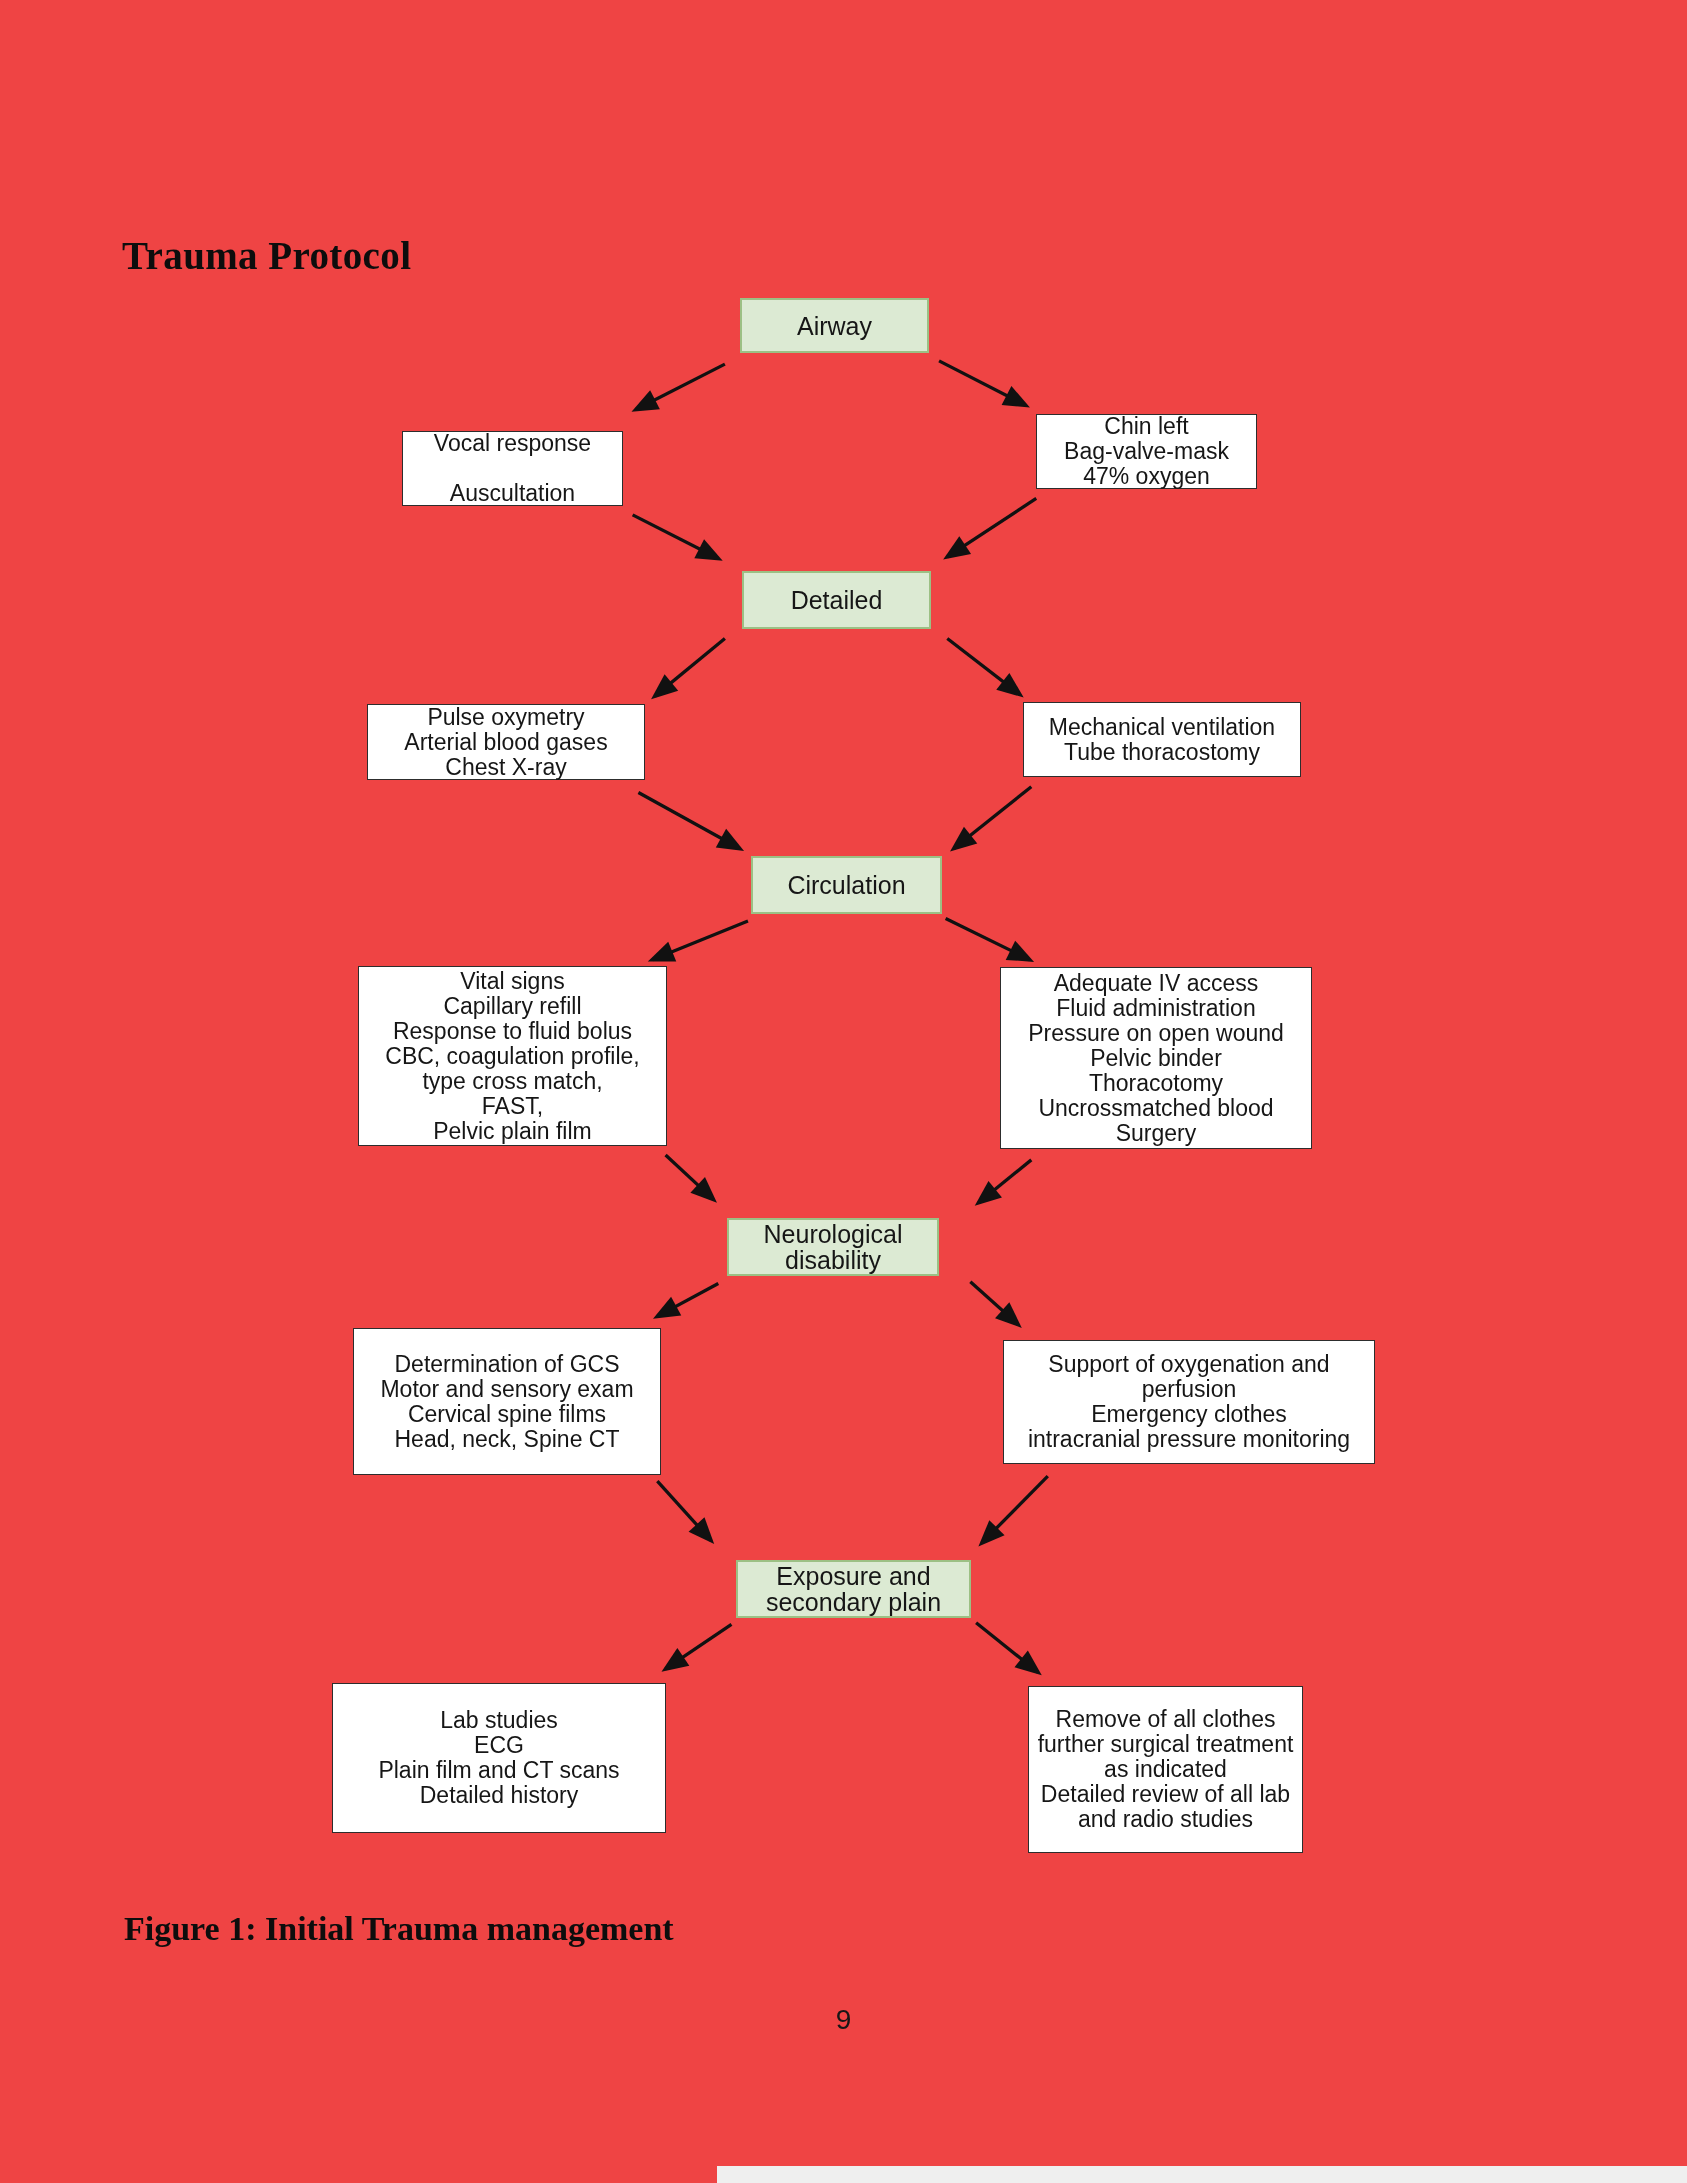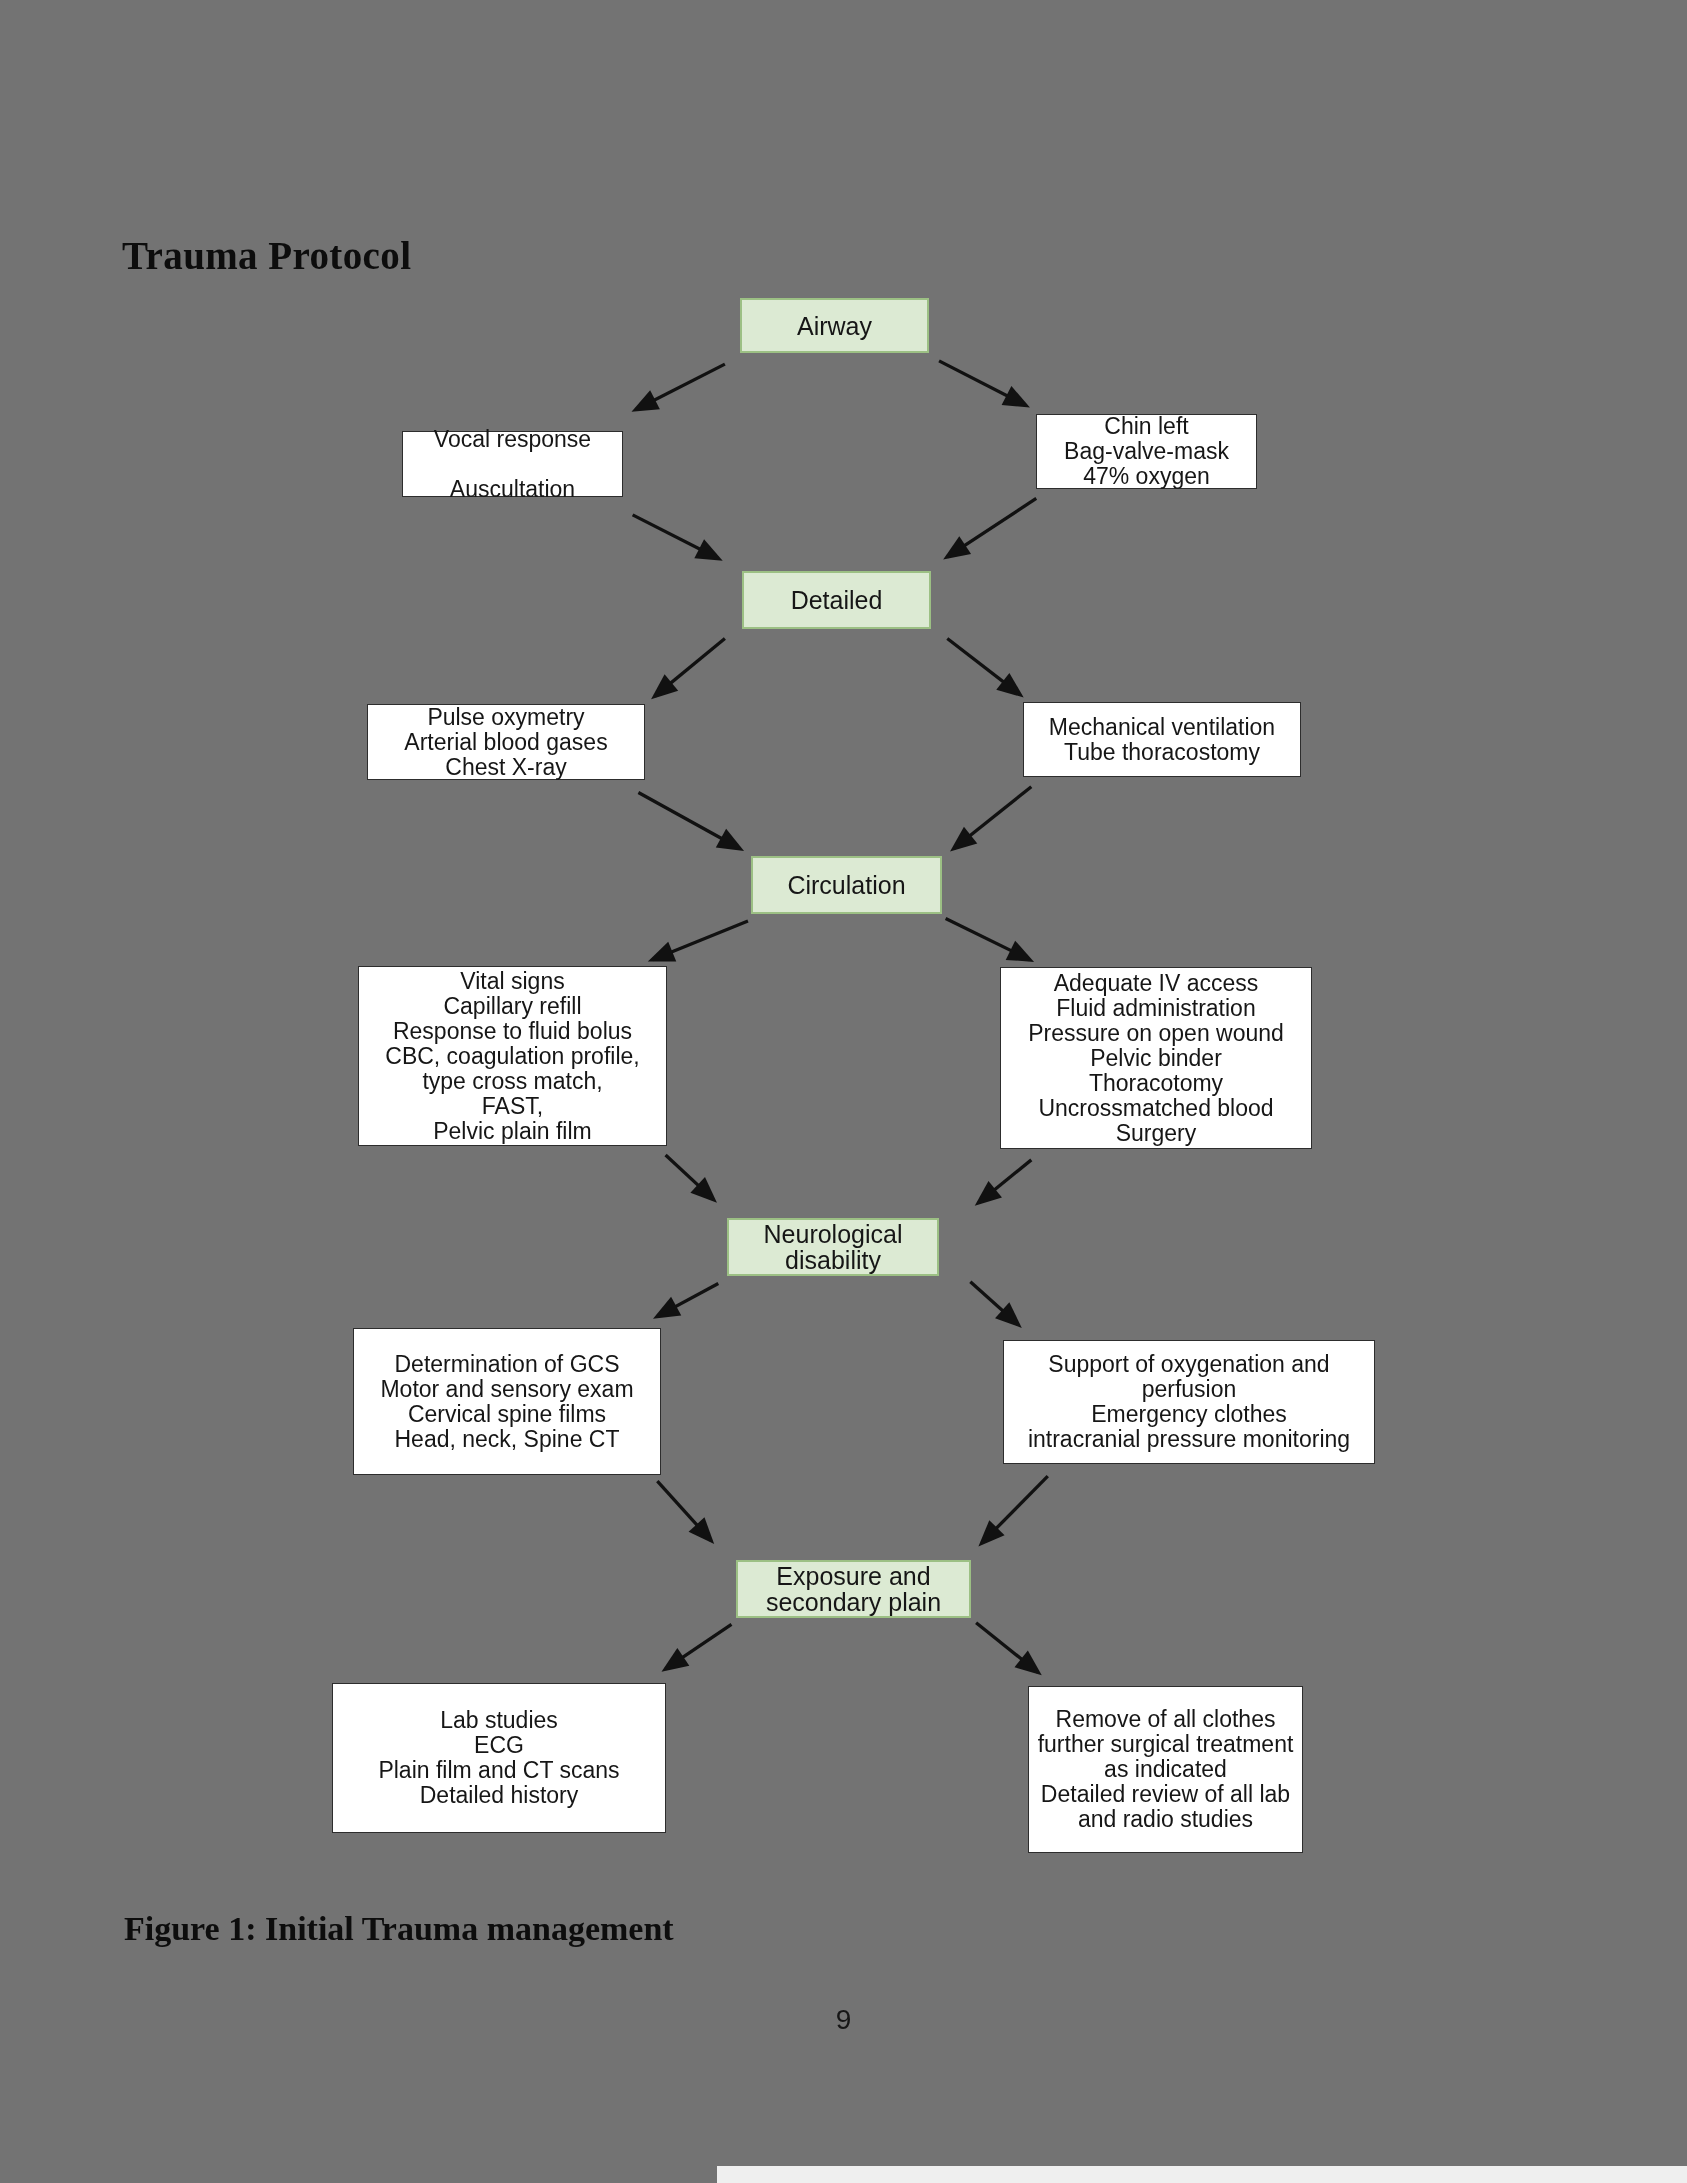--- a/index.html
+++ b/index.html
@@ -1,18 +1,18 @@
 <!DOCTYPE html>
 <html style="font-size:13px"><head>
 <meta charset="utf-8">
 <style>
   html,body{margin:0;padding:0;background:#ffffff;}
   body{width:1687px;height:2183px;}
   .page{
-    position:relative;width:1687px;height:2183px;background:#737373;
+    position:relative;width:1687px;height:2183px;background:#ef4444;
     font-family:"Liberation Sans",sans-serif;color:#111;overflow:hidden;
   }
   .title{
     position:absolute;left:122px;top:233px;margin:0;
     font-family:"Liberation Serif",serif;font-weight:bold;font-size:39px;color:#0d0d0d;
     letter-spacing:0.4px;
   }
   .arrows{position:absolute;left:0;top:0;}
   .stage{
     position:absolute;box-sizing:border-box;
@@ -75,21 +75,21 @@
   </svg>
 
   <div class="stage" style="left:740px;top:298px;width:189px;height:55px">Airway</div>
   <div class="stage" style="left:742px;top:571px;width:189px;height:58px">Detailed</div>
   <div class="stage" style="left:751px;top:856px;width:191px;height:58px">Circulation</div>
   <div class="stage" style="left:727px;top:1218px;width:212px;height:58px">Neurological
 disability</div>
   <div class="stage" style="left:736px;top:1560px;width:235px;height:58px">Exposure and
 secondary plain</div>
 
-  <div class="action" style="left:402px;top:431px;width:221px;height:66px">Vocal response
+  <div class="action" style="left:402px;top:431px;width:221px;height:75px">Vocal response
 
 Auscultation</div>
   <div class="action" style="left:367px;top:704px;width:278px;height:76px">Pulse oxymetry
 Arterial blood gases
 Chest X-ray</div>
   <div class="action" style="left:358px;top:966px;width:309px;height:180px">Vital signs
 Capillary refill
 Response to fluid bolus
 CBC, coagulation profile,
 type cross match,

